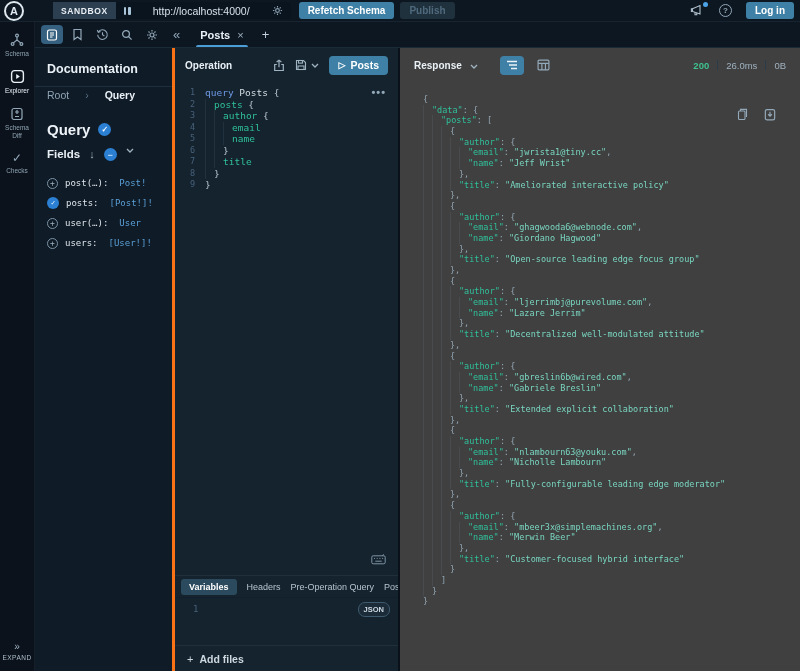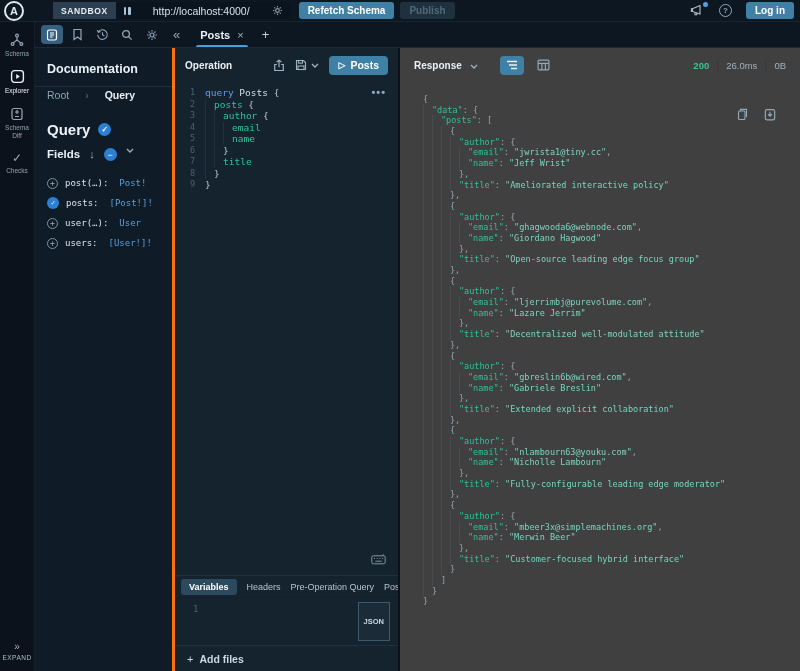--- a/index.html
+++ b/index.html
@@ -165,22 +165,22 @@
     display:flex; align-items:center; gap:10px; padding-left:6px;
     overflow:hidden; white-space:nowrap;
   }
   .op-tab { font-size:9px; color:#b6c4cf; cursor:pointer; flex:none; }
   .op-tab.active {
     background:#2c4a5e; color:#fff; border-radius:3px; padding:3px 8px; font-weight:bold;
   }
   .vars-editor { flex:none; height:48px; position:relative; border-top:1px solid #12202b; }
   .vars-ln { position:absolute; top:6px; left:18px; font-family:"DejaVu Sans Mono", monospace; font-size:9px; color:#46617a; }
   .json-badge {
-    position:absolute; top:4px; right:8px; border:1px solid #3e5a6e; border-radius:0;
-    font-size:7.5px; font-weight:bold; color:#cdd9e2; padding:14px 5px; background:#1b2c38;
+    position:absolute; top:4px; right:8px; border:1px solid #3e5a6e; border-radius:7px;
+    font-size:7.5px; font-weight:bold; color:#cdd9e2; padding:2px 5px; background:#1b2c38;
   }
   .add-files {
     flex:none; height:26px; border-top:1px solid #1f2f3c;
     display:flex; align-items:center; padding-left:12px; gap:6px; cursor:pointer;
   }
   .add-files-plus { color:#cdd8e1; font-size:11px; }
   .add-files-label { color:#cdd8e1; font-size:10.5px; font-weight:bold; }
 
   
   .resp {

